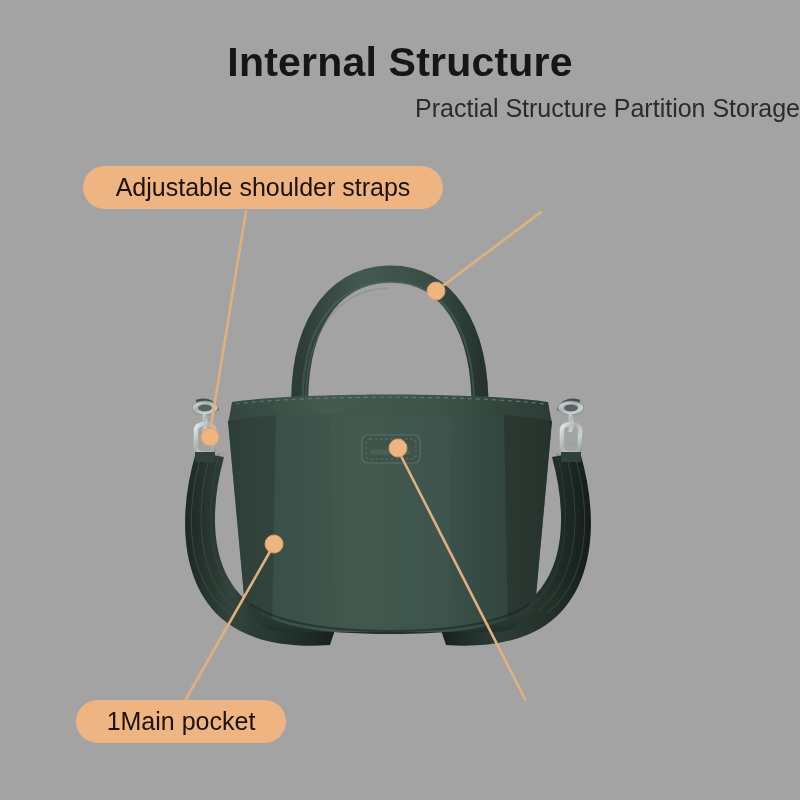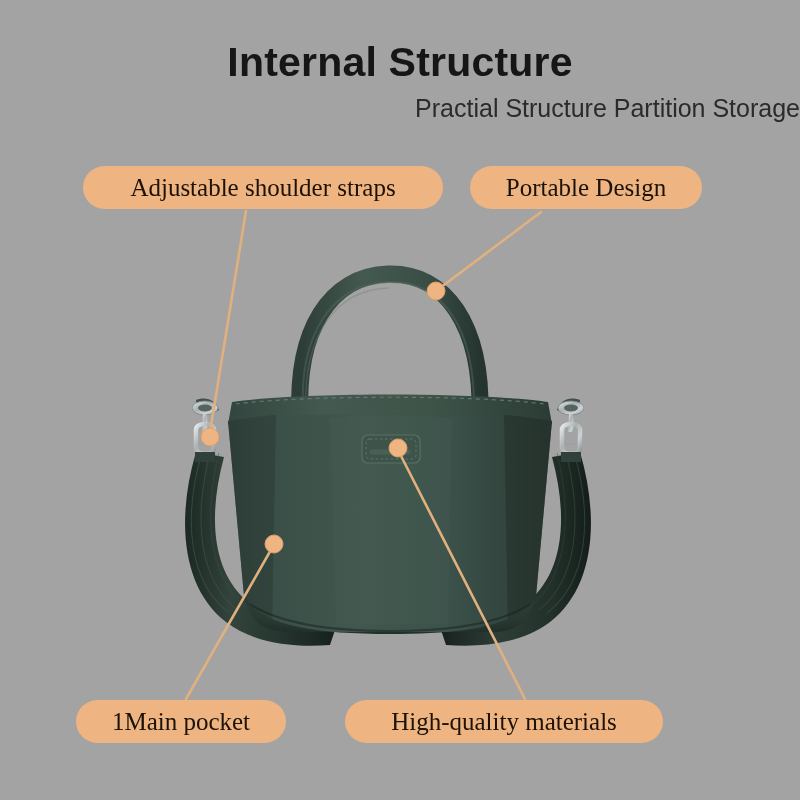--- a/index.html
+++ b/index.html
@@ -53,21 +53,20 @@
     display: flex;
     align-items: center;
     justify-content: center;
     color: #1d1206;
     font-size: 25px;
     font-weight: 400;
     white-space: nowrap;
     box-sizing: border-box;
     padding: 12px 18px;
     z-index: 40;
-    font-family: Liberation Serif, serif;
   }
 
   
   .layer {
     position: absolute;
     left: 0;
     top: 0;
     width: 800px;
     height: 800px;
   }
@@ -225,19 +224,17 @@
     <g fill="#eeb482" stroke="#d9a06c" stroke-width="1">
       <circle cx="210" cy="437" r="9"></circle>
       <circle cx="436" cy="291" r="9"></circle>
       <circle cx="274" cy="544" r="9"></circle>
       <circle cx="398" cy="448" r="9"></circle>
     </g>
   </svg>
 
   <div class="pill" style="left:83px; top:166px; width:360px; height:43px;">Adjustable shoulder straps</div>
 
-  <div class="pill" style="left:470px; top:166px; width:232px; height:43px;">Portable Design</div>
 
   <div class="pill" style="left:76px; top:700px; width:210px; height:43px;">1Main pocket</div>
 
-  <div class="pill" style="left:345px; top:700px; width:318px; height:43px;">High-quality materials</div>
 
 </div>
 
 </body></html>

